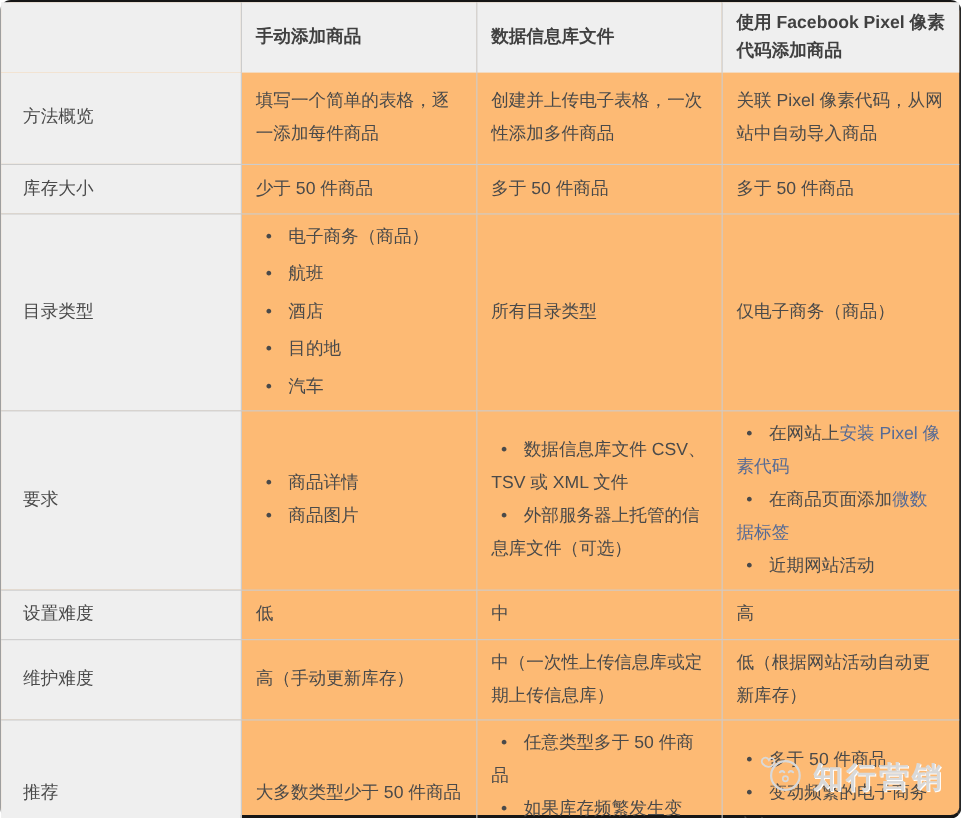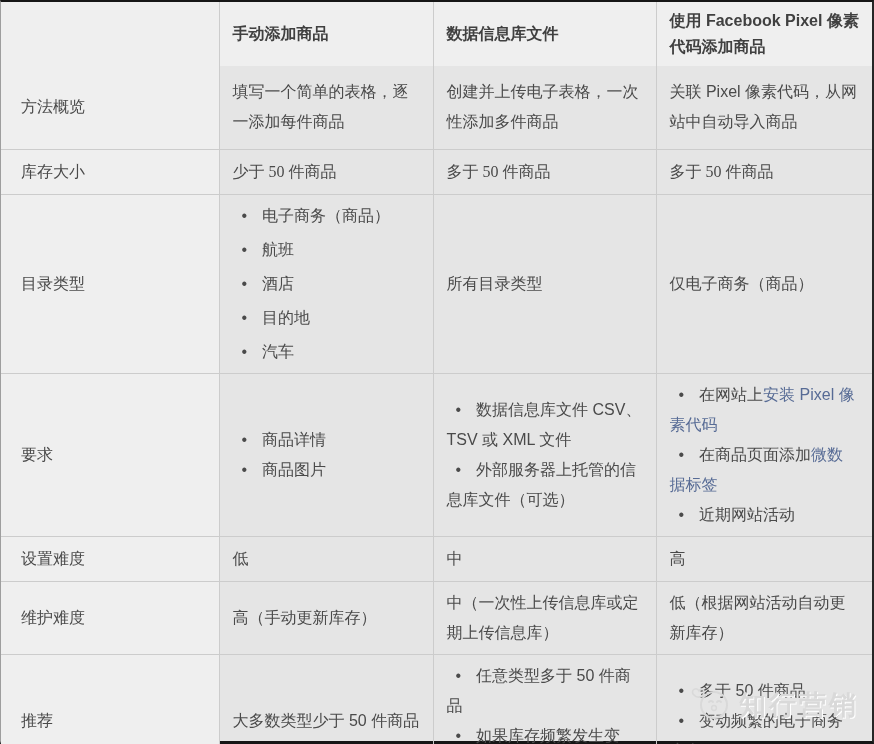--- a/index.html
+++ b/index.html
@@ -4,21 +4,22 @@
 <style>
   html,body{margin:0;padding:0;background:#ffffff;}
   body{font-family:"Liberation Sans","DejaVu Sans",sans-serif;}
   .page{position:relative;width:874px;height:744px;background:#fff;overflow:hidden;box-sizing:border-box;}
   .table-frame{
     position:absolute;inset:0;box-sizing:border-box;
     border-top:2px solid #161616;
     border-right:2px solid #262626;
     border-bottom:3px solid #161616;
     border-left:1px solid #9e9e9e;
-    background:#e5e5e5;
+    background:#fdba74;
+    border-radius:10px;
   }
   table.cmp{border-collapse:collapse;table-layout:fixed;width:871px;height:739px;}
   .cmp th,.cmp td{
     box-sizing:border-box;
     border-right:1px solid #cccccc;
     border-bottom:1px solid #cccccc;
     vertical-align:middle;
     padding:6px 13px;
     font-size:16px;
     line-height:30px;
@@ -26,21 +27,21 @@
     font-weight:normal;
     text-align:left;
     word-break:break-word;
   }
   .cmp tr>*:last-child{border-right:none;}
   .cmp tr:last-child>*{border-bottom:none;}
   .cmp thead th{background:#efefef;font-weight:bold;color:#404040;line-height:26px;}
   .cmp .rowlabel{background:#efefef;padding-left:20px;}
   .r-head{height:60px;}
   .r-overview{height:83px;}
-  .r-inventory{height:45px;font-family:Liberation Serif, serif;}
+  .r-inventory{height:45px;}
   .r-catalog{height:155px;}
   .r-require{height:155px;}
   .r-setup{height:45px;}
   .r-maint{height:73px;}
   .r-reco{height:124px;}
   .li{line-height:30px;}
   .li::before{content:"\2022";color:#4a4a4a;margin:0 15px 0 9px;}
   .li.spaced + .li.spaced{margin-top:4px;}
   .lnk{color:#576b95;text-decoration:none;cursor:pointer;}
   .watermark{

